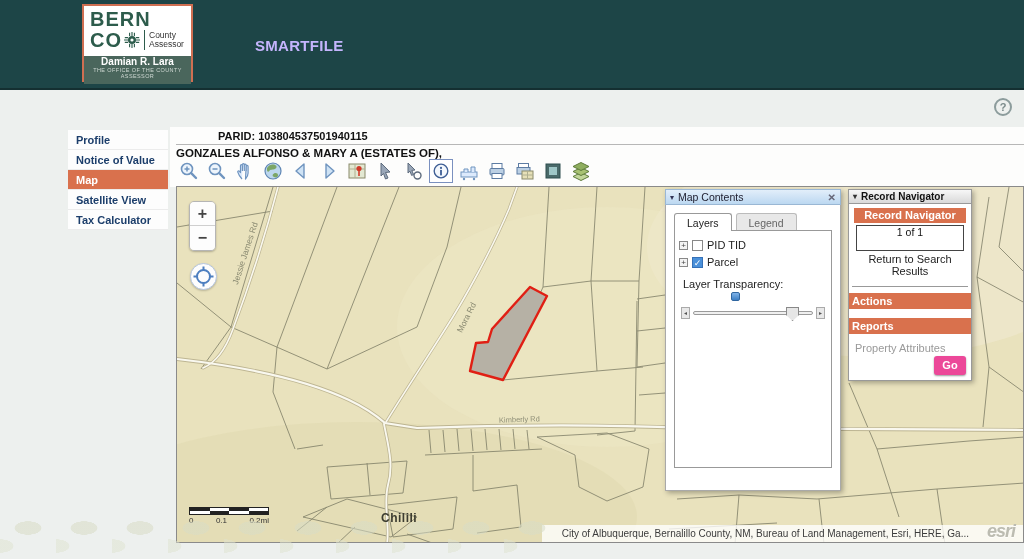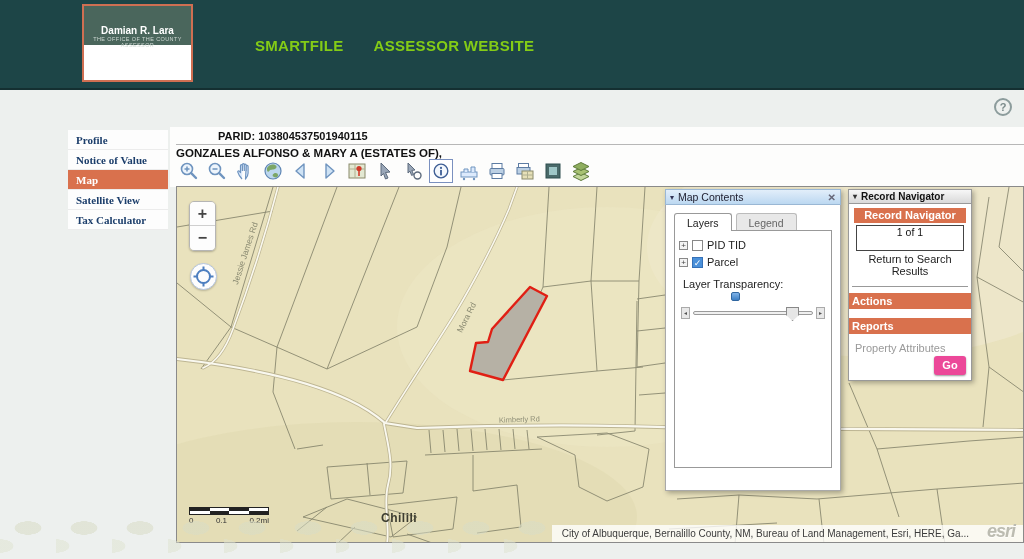--- a/index.html
+++ b/index.html
@@ -9,34 +9,34 @@
   
   .header { position:absolute; left:0; top:0; width:1024px; height:90px; background:#1d4547; border-bottom:2px solid #142f31; }
   .logo { position:absolute; left:82px; top:4px; width:111px; height:78px; border:2px solid #cf6f52; background:#fff; }
   .logo-top { height:50px; background:#fff; padding:3px 4px 0 6px; color:#2d5c4c; }
   .logo-bern { font-size:20px; font-weight:bold; letter-spacing:1px; line-height:20px; }
   .logo-co-row { display:flex; align-items:center; gap:2px; }
   .logo-co { font-size:20px; font-weight:bold; letter-spacing:1px; line-height:22px; }
   .zia { width:16px; height:16px; }
   .logo-divider { width:1px; height:20px; background:#2d5c4c; margin:0 2px; }
   .logo-sub { font-size:8.5px; line-height:9px; color:#333; }
-  .logo-bottom { height:39px; background:#4a665c; color:#fff; text-align:center; padding-top:19px; }
+  .logo-bottom { height:28px; background:#4a665c; color:#fff; text-align:center; padding-top:0; }
   .logo-name { font-size:10px; font-weight:bold; line-height:11px; }
   .logo-office { font-size:5.5px; color:#cfd8d3; letter-spacing:.4px; }
   .nav { position:absolute; left:255px; top:0; height:90px; display:flex; align-items:center; gap:30px; }
-  .nav-item { font-size:15px; font-weight:bold; letter-spacing:.3px; color:#84cc16; cursor:pointer; }
+  .nav-item { font-size:15px; font-weight:bold; letter-spacing:.3px; color:#c4b5fd; cursor:pointer; }
   .nav-item.active { color:#ffffff; }
 
   .help-circle { position:absolute; right:12px; top:98px; width:18px; height:18px; border:2px solid #8c9c9c; border-radius:50%; color:#7a8a8a; font-size:11px; font-weight:bold; text-align:center; line-height:15px; cursor:pointer; }
 
   .content-card { position:absolute; left:170px; top:127px; width:854px; height:60px; background:#fdfdfc; }
 
   
   .sidebar { position:absolute; left:68px; top:130px; width:100px; }
-  .side-item { height:20px; line-height:20px; padding-left:8px; font-size:11px; font-weight:bold; color:#1c3e6b; background:#fdfdfd; border-bottom:1px solid #ececec; cursor:pointer;font-family:Liberation Serif, serif; }
+  .side-item { height:20px; line-height:20px; padding-left:8px; font-size:11px; font-weight:bold; color:#1c3e6b; background:#fdfdfd; border-bottom:1px solid #ececec; cursor:pointer; }
   .side-item.active { background:#d9714d; color:#fff; }
 
   
   .parid { position:absolute; left:176px; top:130px; font-size:11px; font-weight:bold; color:#111;padding-left:42px; }
   .hairline { position:absolute; left:176px; top:144px; width:848px; height:1px; background:#b7b7b7; }
   .owner { position:absolute; left:176px; top:147px; font-size:11.5px; font-weight:bold; color:#111; }
 
   
   .toolbar { position:absolute; left:177px; top:159px; display:flex; align-items:center; gap:4px; }
   .tool { width:24px; height:24px; display:flex; align-items:center; justify-content:center; cursor:pointer; }
@@ -56,21 +56,21 @@
   .zbtn:first-child { border-bottom:1px solid #cfcfcf; }
   .locate { position:absolute; left:13px; top:76px; width:27px; height:27px; border-radius:50%; background:#fdfdfd; border:1px solid #b5c6e0; display:flex; align-items:center; justify-content:center; cursor:pointer; box-shadow:0 1px 2px rgba(0,0,0,.2); }
 
   .scalebar { position:absolute; left:12px; top:320px; width:80px; }
   .sb-rows { border:1px solid #222; }
   .sb-row { display:flex; height:3px; }
   .sb-seg { flex:1; }
   .sb-black { background:#222; } .sb-white { background:#fff; }
   .sb-labels { display:flex; justify-content:space-between; font-size:8px; color:#333; margin-top:1px; }
 
-  .attrib { position:absolute; right:0; bottom:0; height:17px; line-height:17px; padding:0 54px 0 10px; background:rgba(255,255,255,.78); font-size:10px; color:#3c3c3c; white-space:nowrap; }
+  .attrib { position:absolute; right:0; bottom:0; height:17px; line-height:17px; padding:0 54px 0 20px; background:rgba(255,255,255,.78); font-size:10px; color:#3c3c3c; white-space:nowrap; }
   .esri { position:absolute; right:8px; bottom:0; font-size:18px; font-weight:bold; font-style:italic; color:#bcbcb1; text-shadow:0 1px 0 rgba(255,255,255,.8); letter-spacing:-1px; }
 
   
   .mc-panel { position:absolute; left:488px; top:2px; width:176px; height:302px; box-shadow:2px 2px 5px rgba(0,0,0,.3); }
   .panel-head-blue { height:16px; background:linear-gradient(#e2eefa,#bcd8f1); border:1px solid #9ab7d4; display:flex; align-items:center; padding:0 4px; font-size:10.5px; color:#223; }
   .panel-head-blue .caret { font-size:8px; margin-right:4px; color:#335; }
   .panel-head-blue .close { margin-left:auto; color:#667; font-size:10px; font-weight:bold; cursor:pointer; }
   .mc-body { height:286px; background:#fff; border:1px solid #a9a9a9; border-top:none; padding:8px 8px 0 8px; }
   .tabs { display:flex; }
   .tab { font-size:10.5px; padding:3px 12px 2px; border:1px solid #999; border-bottom:none; border-radius:3px 3px 0 0; background:#fff; color:#222; position:relative; z-index:2; cursor:pointer; }
@@ -106,28 +106,44 @@
     background-image:
       radial-gradient(ellipse 22px 11px at 28px 10px, rgba(216,220,198,.55) 60%, transparent 62%),
       radial-gradient(ellipse 22px 11px at 0px 28px, rgba(222,226,206,.5) 60%, transparent 62%);
     background-size:56px 36px; background-repeat:repeat-x; }
 </style>
 </head>
 <body>
 
 <div class="header">
   <div class="logo">
+    <div class="logo-top">
+      <div class="logo-bern">BERN</div>
+      <div class="logo-co-row">
+        <span class="logo-co">CO</span>
+        <svg class="zia" viewBox="0 0 20 20">
+          <circle cx="10" cy="10" r="5" fill="#2d5c4c"></circle>
+          <g stroke="#2d5c4c" stroke-width="1.4">
+            <path d="M7 1v4 M10 0v5 M13 1v4 M7 19v-4 M10 20v-5 M13 19v-4 M1 7h4 M0 10h5 M1 13h4 M19 7h-4 M20 10h-5 M19 13h-4"></path>
+          </g>
+          <circle cx="10" cy="10" r="2" fill="#fff"></circle>
+        </svg>
+        <span class="logo-divider"></span>
+        <span class="logo-sub">
+          <span>County</span><br><span>Assessor</span>
+        </span>
+      </div>
+    </div>
     <div class="logo-bottom">
       <div class="logo-name">Damian R. Lara</div>
       <div class="logo-office">THE OFFICE OF THE COUNTY ASSESSOR</div>
     </div>
   </div>
   <div class="nav">
     <span class="nav-item">SMARTFILE</span>
-    <span class="nav-item">ASSESSOR WEBSITE</span>
   </div>
 </div>
 
 <div class="help-circle">?</div>
 <div class="content-card"></div>
 
 <div class="sidebar">
   <div class="side-item">Profile</div>
   <div class="side-item">Notice of Value</div>
   <div class="side-item active">Map</div>

